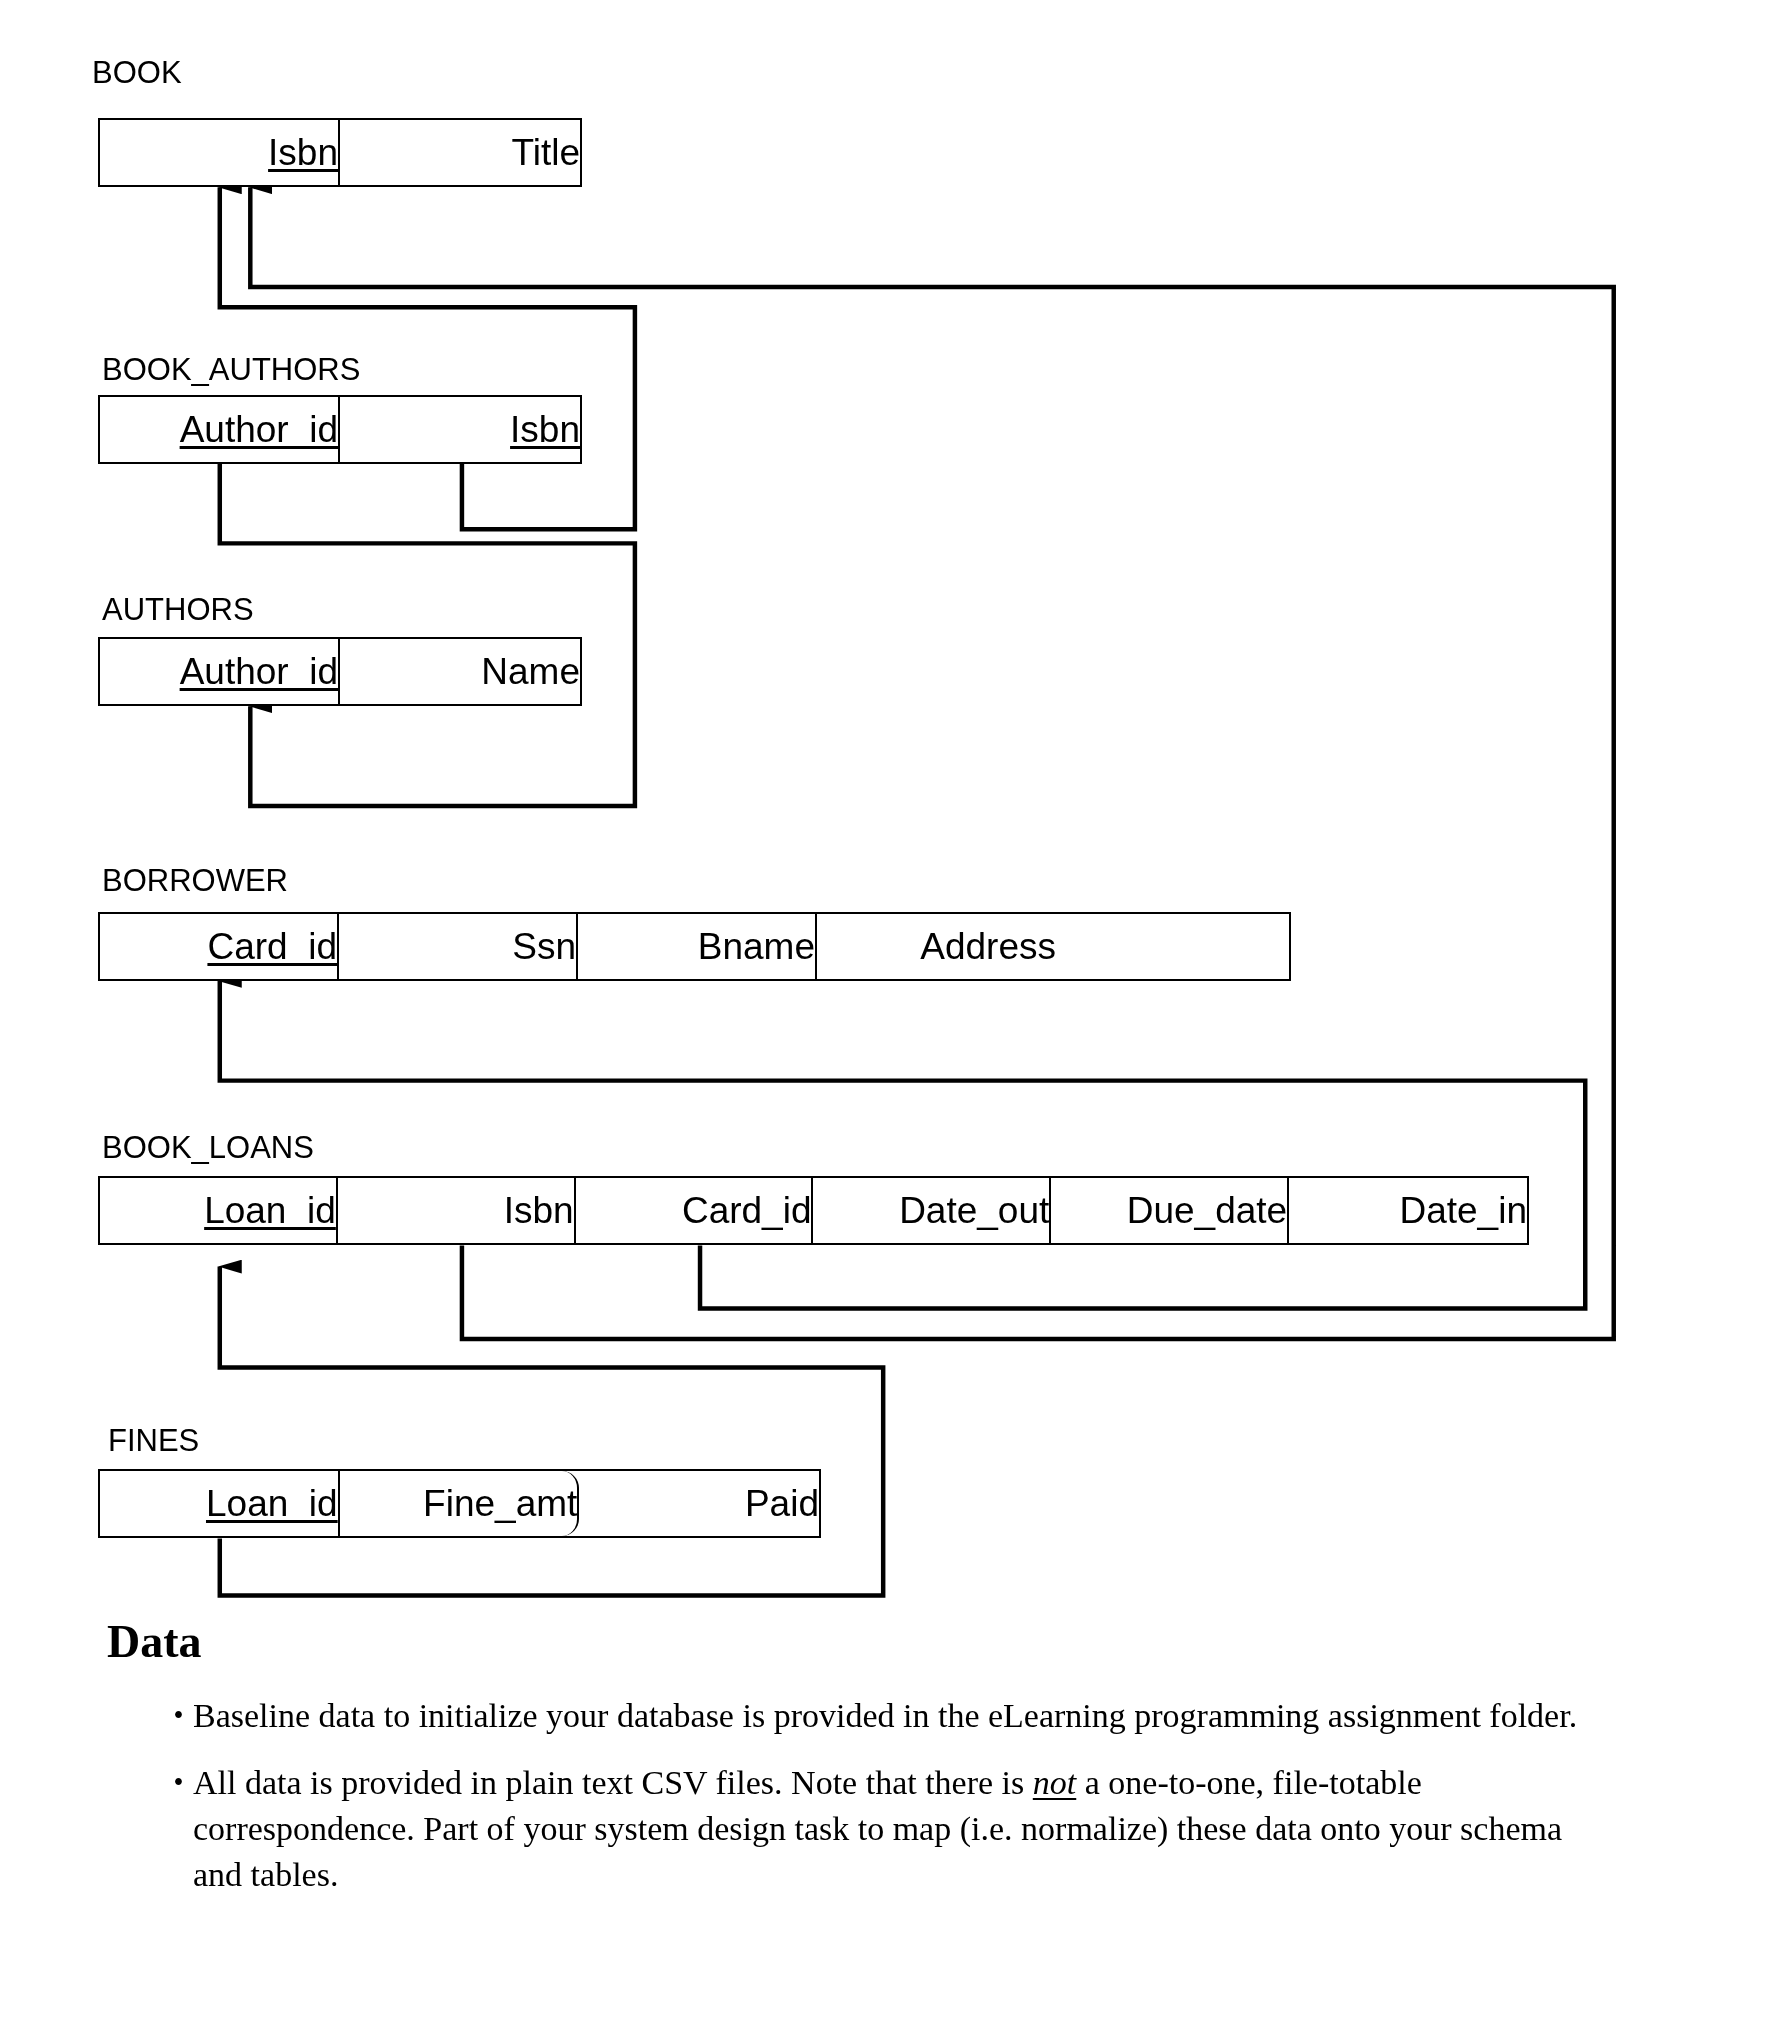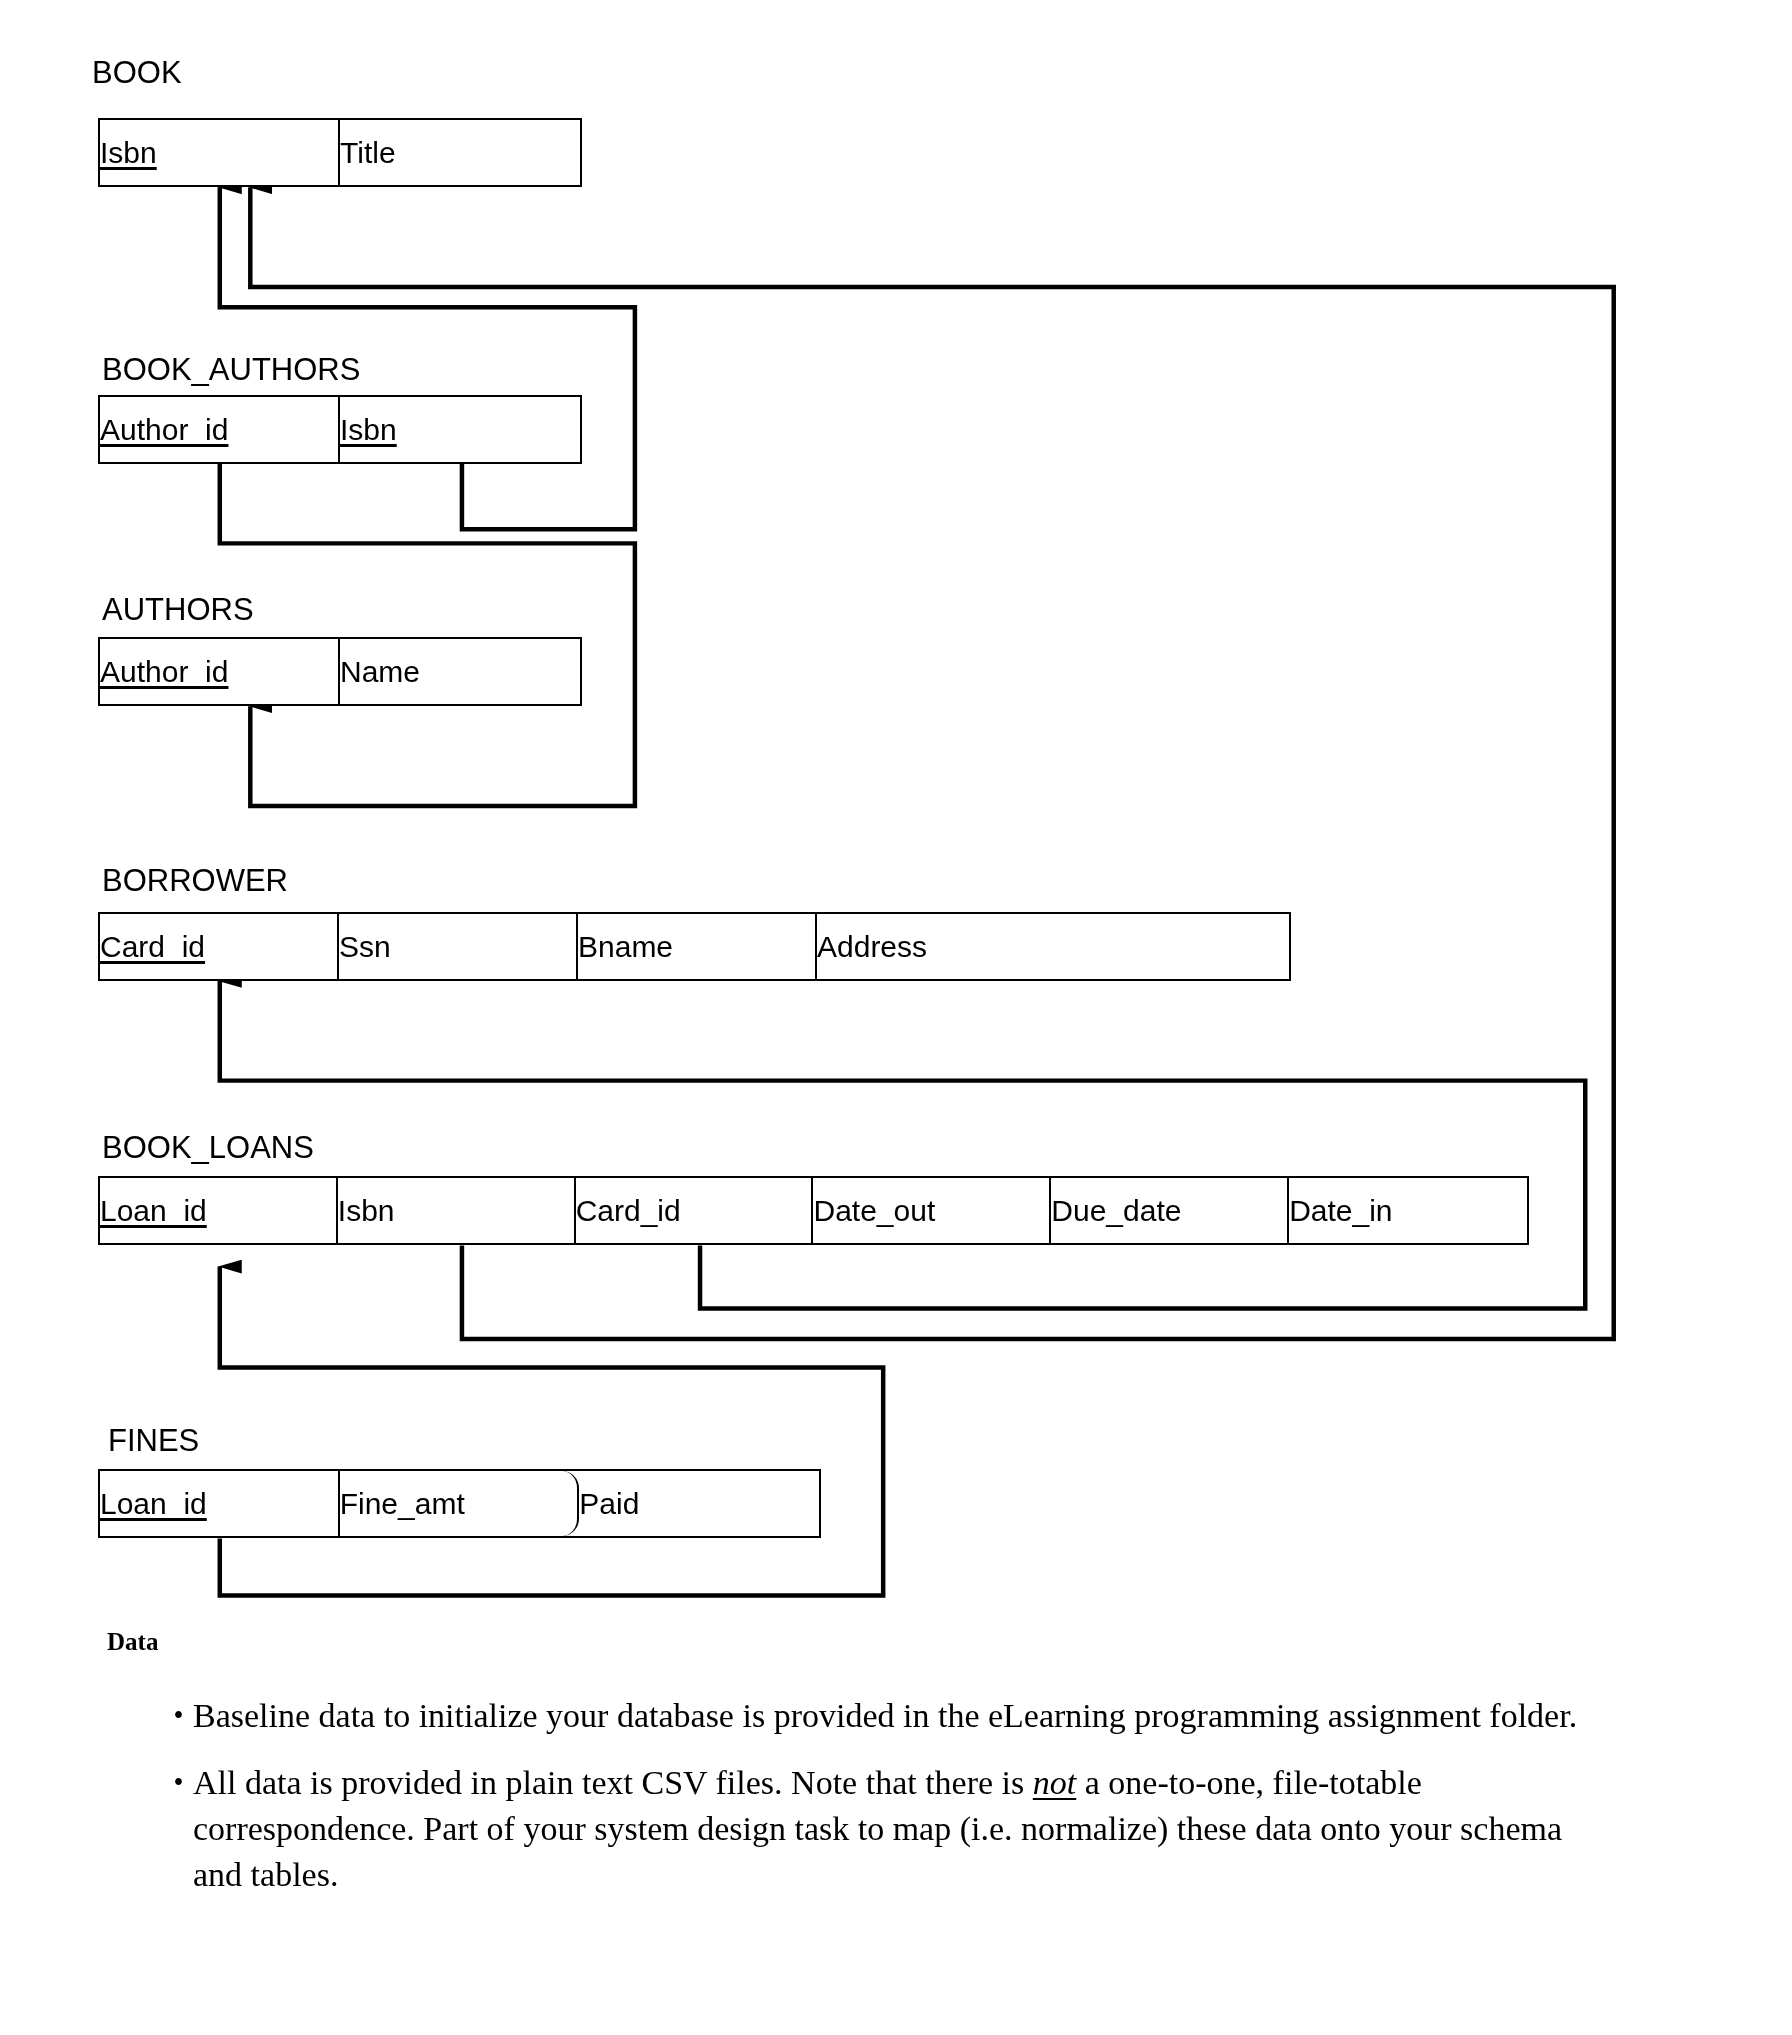--- a/index.html
+++ b/index.html
@@ -24,31 +24,31 @@
     border:2.8px solid #000;
     box-sizing:border-box;
     background:#fff;
   }
   .cell{
     box-sizing:border-box;
     border-right:2px solid #000;
     height:100%;
     display:flex;
     align-items:center;
-    justify-content:flex-start;
-    font-size:30px;
+    justify-content:flex-end;
+    font-size:37px;
     font-family:"Liberation Sans",sans-serif;
     white-space:nowrap;
   }
   .cell:last-child{border-right:none;}
   .cell.pk span{text-decoration:underline;text-underline-offset:4.1px;text-decoration-thickness:2.8px;}
   .h-data{
     position:absolute;left:107px;top:1622px;
     font-family:"Liberation Serif",serif;
-    font-weight:bold;font-size:25px;line-height:39px;
+    font-weight:bold;font-size:46px;line-height:39px;
   }
   .bullet-list{position:absolute;left:0px;top:1693px;width:1792px;}
   .bullet{
     position:relative;
     display:flex;
     font-family:"Liberation Serif",serif;
     font-size:34px;
     line-height:46px;
     margin-bottom:21px;
   }

